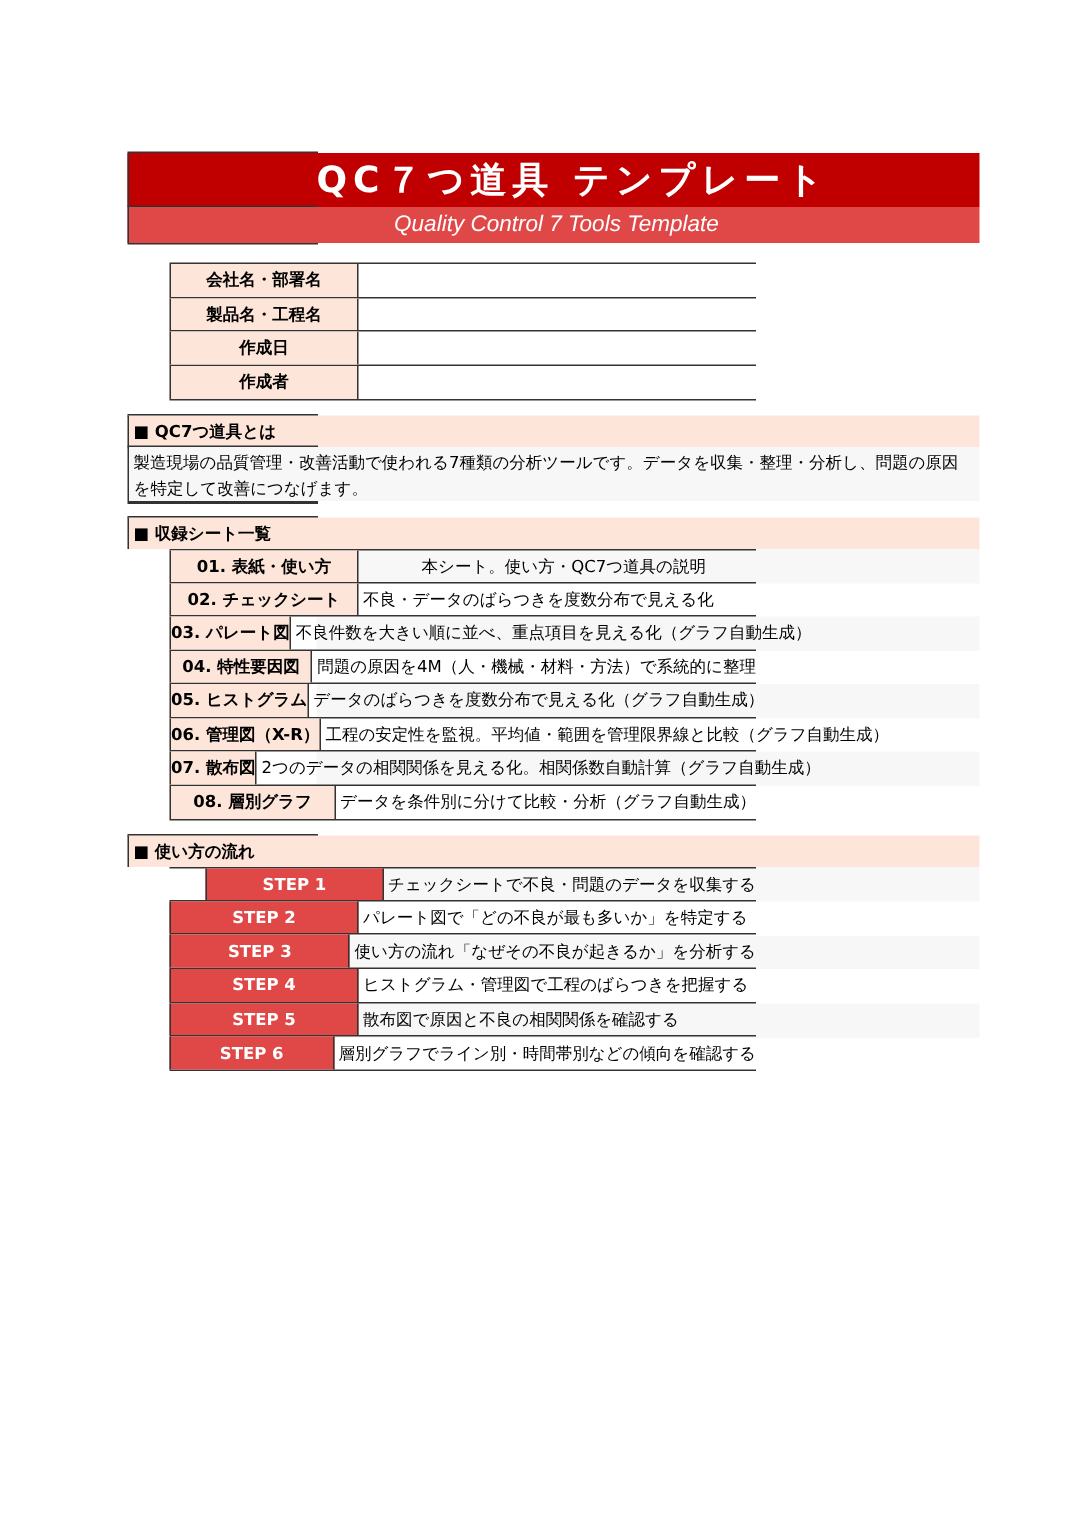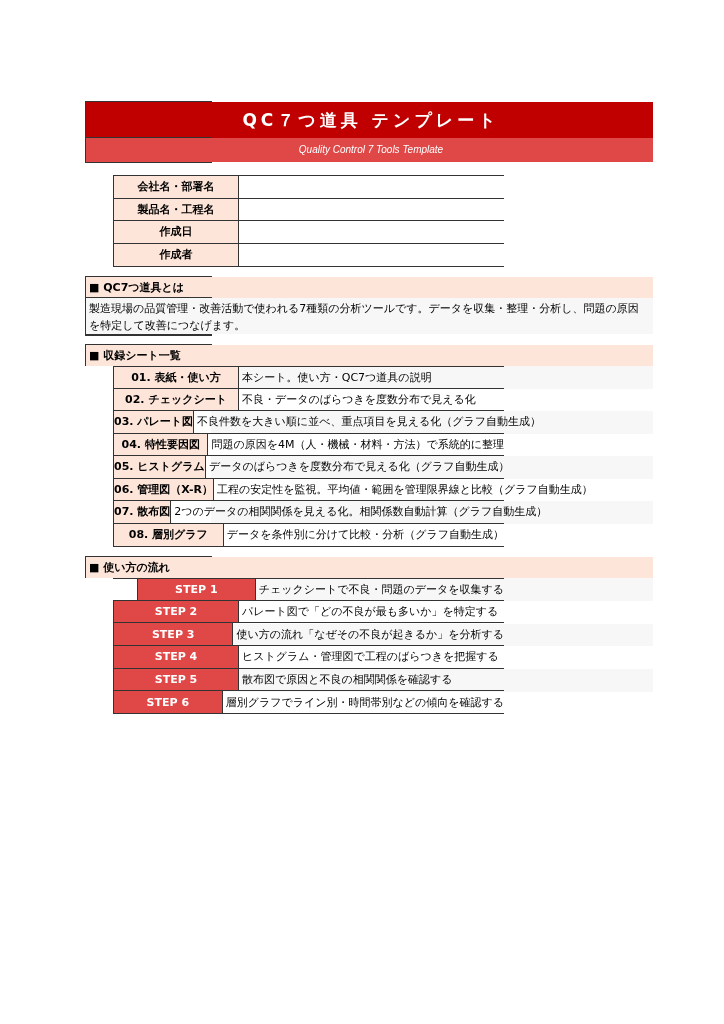--- a/index.html
+++ b/index.html
@@ -3,23 +3,23 @@
   <meta charset="utf-8">
   <style>
     html, body { margin: 0; padding: 0; background: #ffffff; }
     body { width: 724px; height: 1024px; position: relative; font-family: "DejaVu Sans", "Liberation Sans", sans-serif; color: #000; overflow: hidden; }
     .abs { position: absolute; }
     .title-bar { left: 85px; top: 102px; width: 568px; height: 36px; background: #C00000; }
     .title-left { left: 85px; top: 102px; width: 126px; height: 60px; border-left: 1px solid #333; box-sizing: border-box; }
     .title-left-top { left: 85px; top: 101px; width: 127px; height: 1px; background: #333; }
     .title-left-mid { left: 85px; top: 137px; width: 127px; height: 1px; background: #333; }
     .title-left-bot { left: 85px; top: 162px; width: 127px; height: 1px; background: #333; }
-    .title-text { left: 211px; top: 102px; width: 320px; height: 36px; line-height: 36px; text-align: center; color: #fff; font-weight: bold; font-size: 17px; letter-spacing: 4px; white-space: nowrap; }
+    .title-text { left: 211px; top: 102px; width: 320px; height: 36px; line-height: 36px; text-align: center; color: #fff; font-weight: bold; font-size: 24px; letter-spacing: 4px; white-space: nowrap; }
     .subtitle-bar { left: 85px; top: 138px; width: 568px; height: 24px; background: #E04848; }
-    .subtitle-text { left: 211px; top: 138px; width: 320px; height: 24px; line-height: 24px; text-align: center; color: #fff; font-style: italic; font-size: 10px; font-family: "Liberation Sans", sans-serif; white-space: nowrap; }
+    .subtitle-text { left: 211px; top: 138px; width: 320px; height: 24px; line-height: 24px; text-align: center; color: #fff; font-style: italic; font-size: 15px; font-family: "Liberation Sans", sans-serif; white-space: nowrap; }
 
     .row { position: absolute; left: 85px; width: 391px; display: flex; border-bottom: 1.5px solid #333; box-sizing: border-box; margin-left: 28px; }
     .row .label { width: 126px; background: #FDE5D9; border-left: 1px solid #333; border-right: 1px solid #333; box-sizing: border-box; text-align: center; font-weight: bold; font-size: 11px; display: flex; align-items: center; justify-content: center; white-space: nowrap; }
     .row .value { flex: 1; font-size: 11px; display: flex; align-items: center; padding-left: 3px; white-space: nowrap; overflow: visible; }
     .row.topline { border-top: 1.5px solid #333; }
 
     .section-hdr { position: absolute; left: 85px; width: 568px; height: 21px; background: #FDE5D9; font-weight: bold; font-size: 11px; line-height: 21px; box-sizing: border-box; padding-left: 3px; border-left: 1px solid #333; }
     .section-hdr-top { position: absolute; left: 85px; width: 127px; height: 1.5px; background: #333; }
     .section-hdr-bot { position: absolute; left: 85px; width: 127px; height: 1.5px; background: #333; }
     .desc { position: absolute; left: 85px; top: 298px; width: 568px; height: 36px; background: #F7F7F7; font-size: 11px; line-height: 17px; padding: 2px 3px; box-sizing: border-box; border-left: 1px solid #333; }
@@ -65,21 +65,21 @@
 <div class="desc-bot"></div>
 
 <div class="section-hdr-top" style="top:344px;"></div>
 <div class="section-hdr" style="top:345px;">■ 収録シート一覧</div>
 
 <div class="bg-gray" style="top:366px;height:22.5px;"></div>
 <div class="bg-gray" style="top:411px;height:22.5px;"></div>
 <div class="bg-gray" style="top:456px;height:22.5px;"></div>
 <div class="bg-gray" style="top:501px;height:22.5px;"></div>
 
-<div class="row sheet-row topline" style="top:365.5px;height:23px;">
+<div class="row sheet-row topline" style="top:365.5px;height:23px;gap:39px;">
   <div class="label">01. 表紙・使い方</div>
   <div class="value-wrap">本シート。使い方・QC7つ道具の説明</div>
 </div>
 <div class="row sheet-row" style="top:388.5px;height:22.5px;">
   <div class="label">02. チェックシート</div>
   <div class="value-wrap">不良・データのばらつきを度数分布で見える化</div>
 </div>
 <div class="row sheet-row" style="top:411px;height:22.5px;">
   <div class="label">03. パレート図</div>
   <div class="value-wrap">不良件数を大きい順に並べ、重点項目を見える化（グラフ自動生成）</div>

